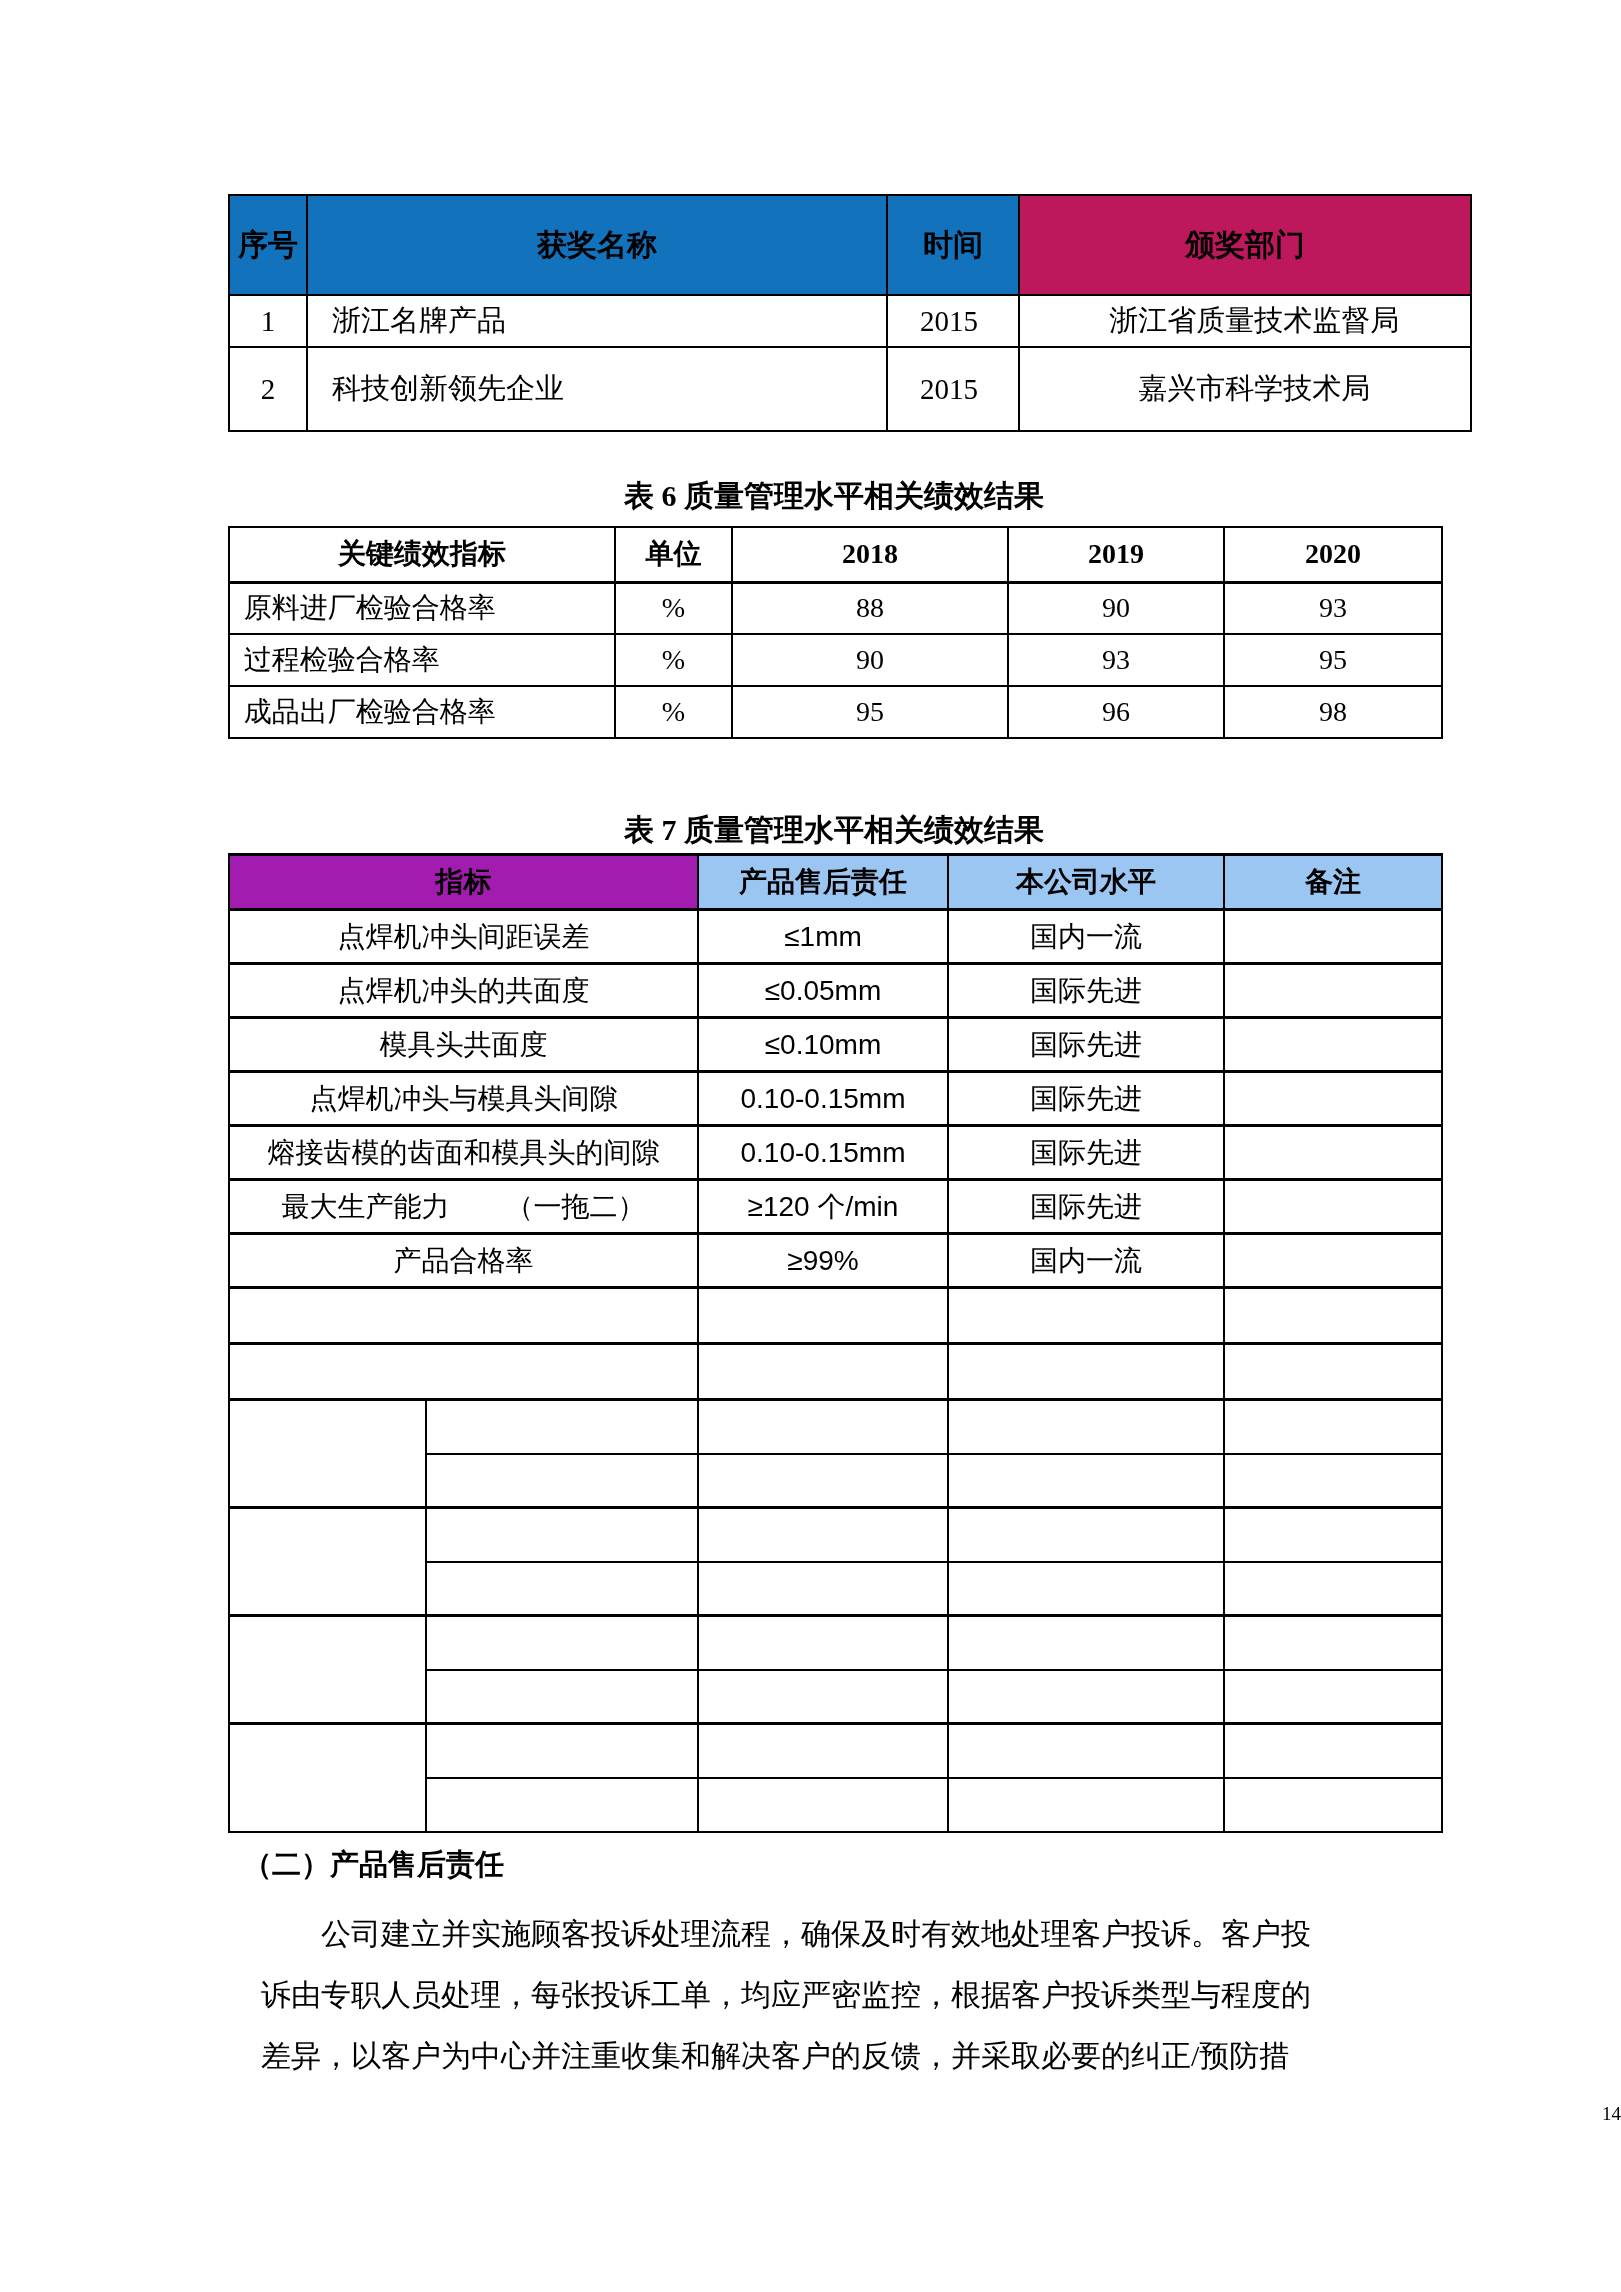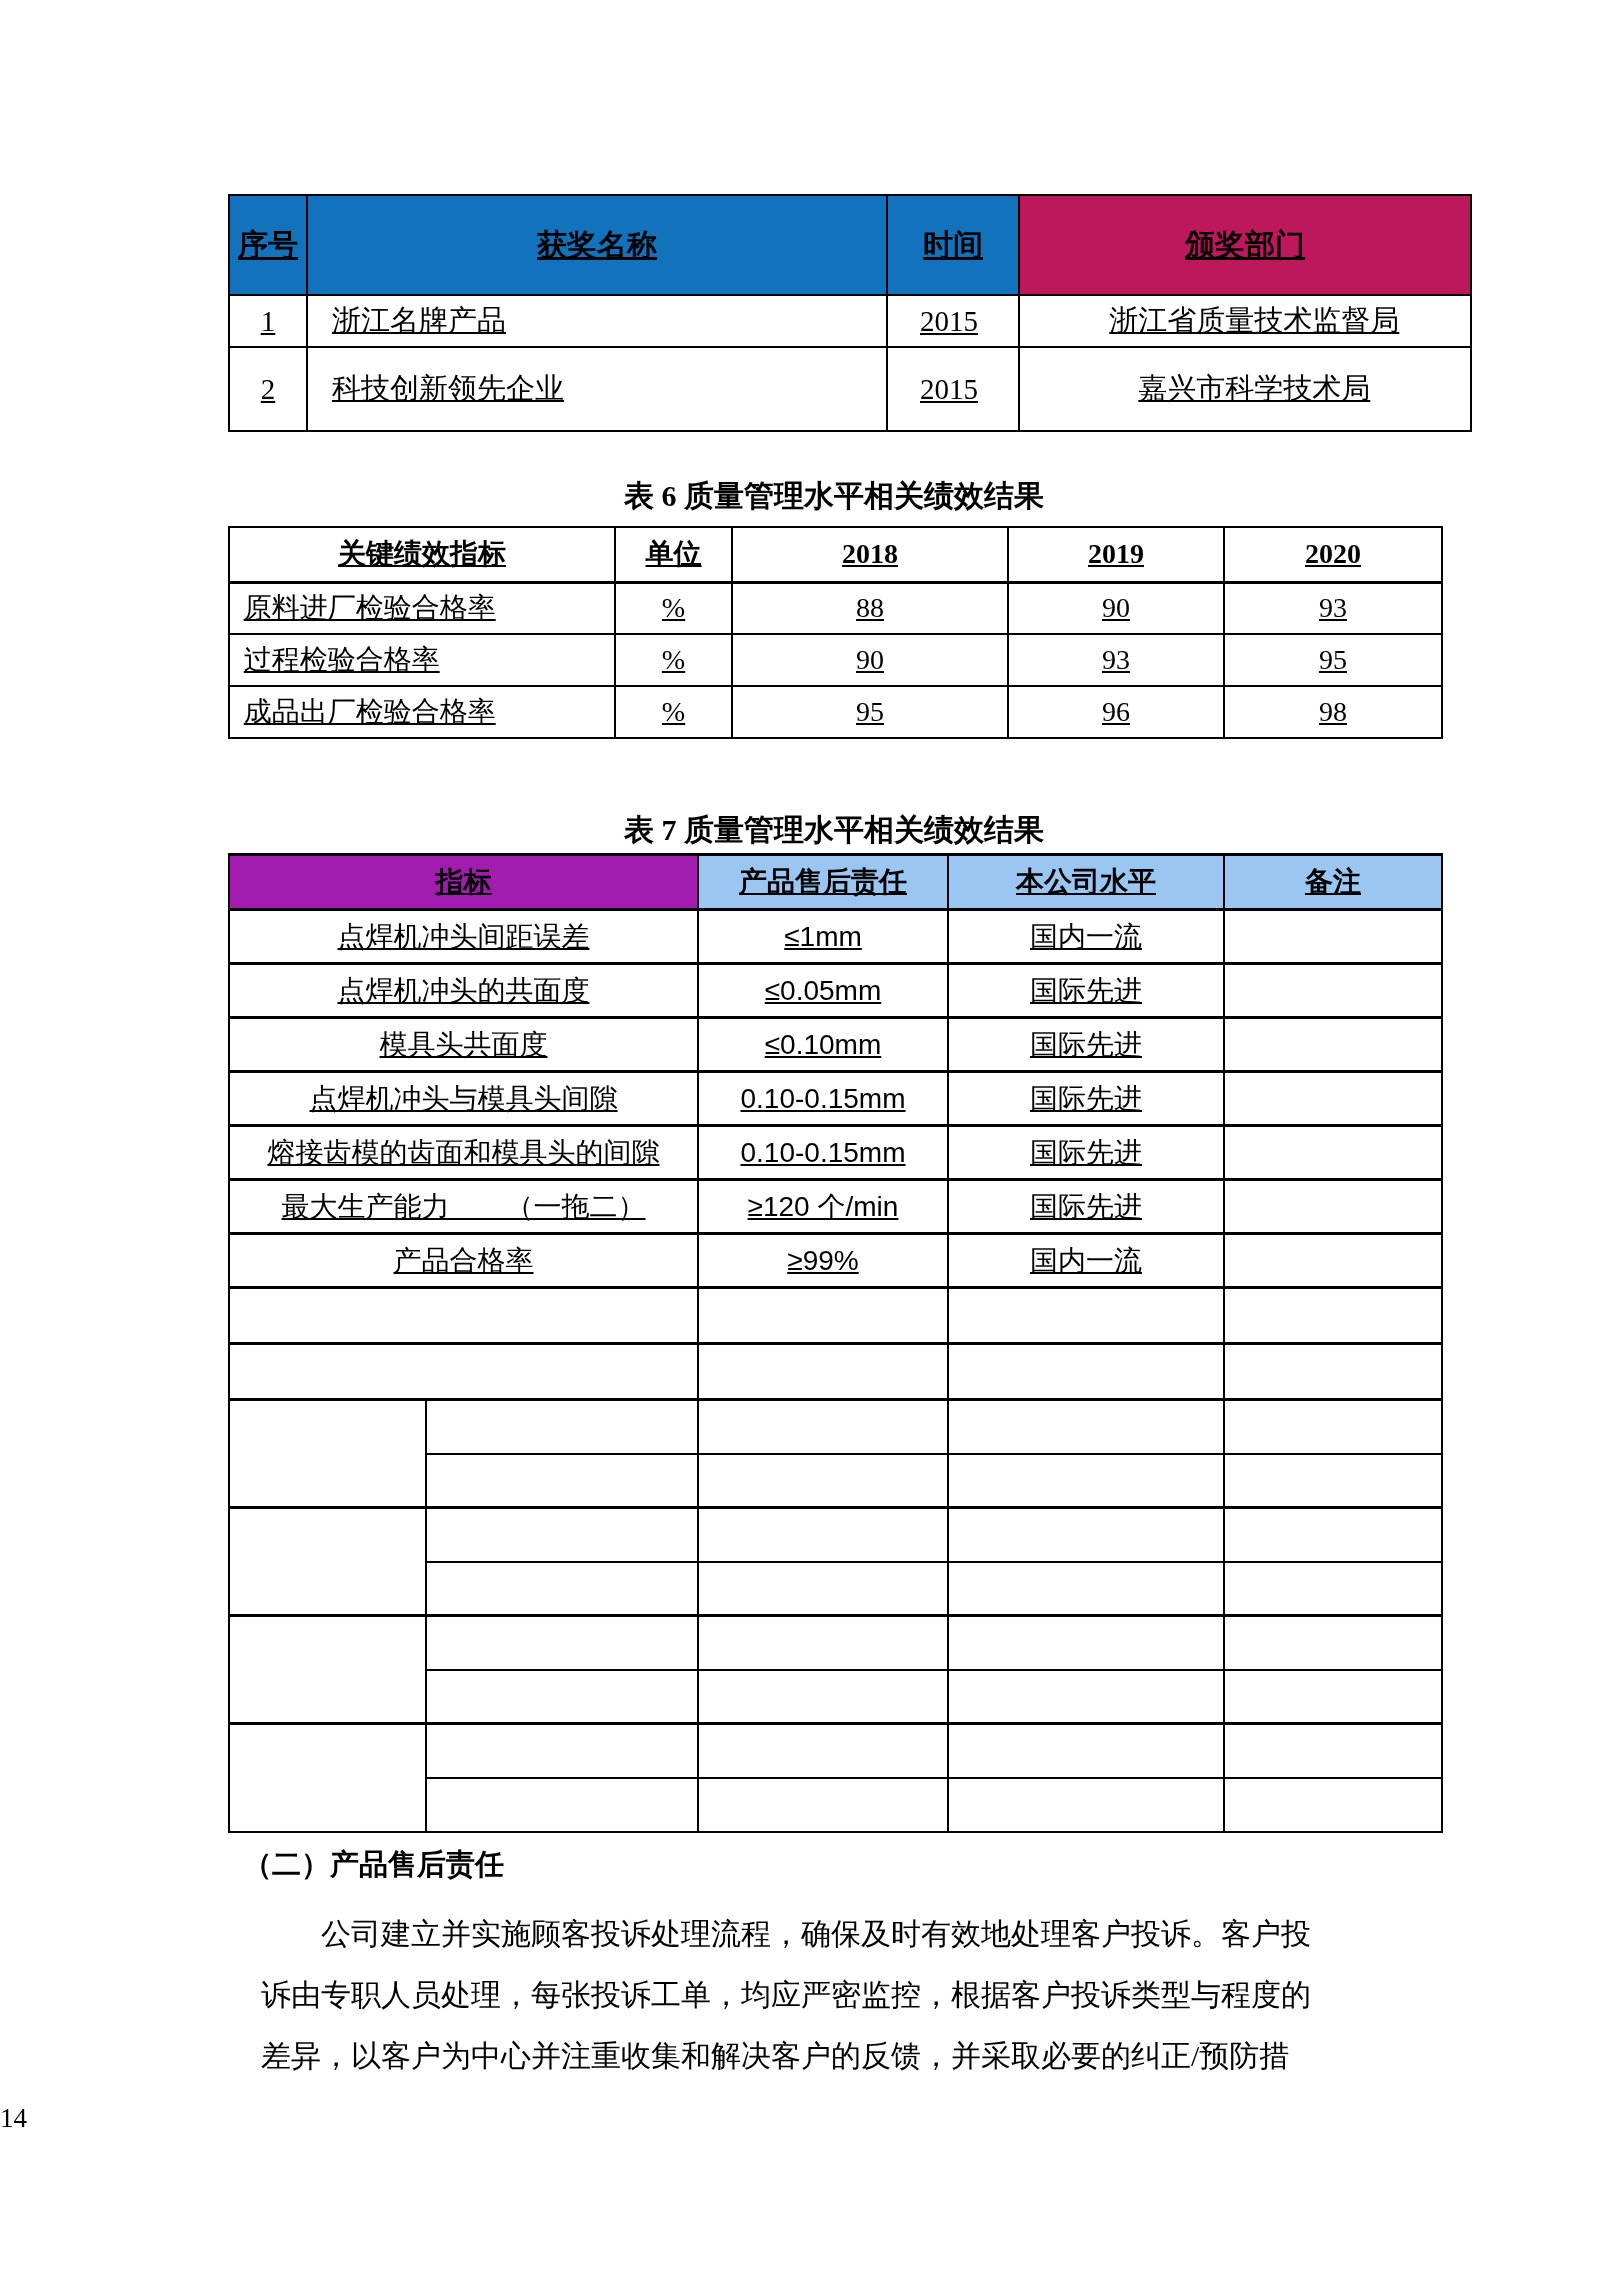--- a/index.html
+++ b/index.html
@@ -1,21 +1,21 @@
 <!DOCTYPE html>
 <html><head>
 <meta charset="utf-8">
 <style>
   html,body{margin:0;padding:0;background:#888;}
   .page{
     position:relative;width:1621px;height:2293px;background:#ffffff;
     font-family:"Liberation Serif","DejaVu Serif",serif;color:#000;
     overflow:hidden;
   }
-  table{border-collapse:collapse;table-layout:fixed;position:absolute;text-decoration:underline;}
+  table{border-collapse:collapse;table-layout:fixed;position:absolute;}
   td,th{vertical-align:middle;overflow:hidden;}
 
   
   .t1{left:228px;top:194px;width:1243px;border:2.9px solid #000;}
   .t1 th,.t1 td{border:2px solid #000;font-size:29px;}
   .t1 th{background:#1272BC;font-weight:bold;font-size:30px;text-align:center;
          border-bottom:2.9px solid #000;line-height:1.55;}
   .t1 tr.hd{height:100px;}
   .t1 tr.r1{height:52px;}
   .t1 tr.r2{height:84px;}
@@ -50,22 +50,22 @@
   .t7 tr.er{height:56px;}
   .t7 td.c-val{font-family:"Liberation Sans","DejaVu Sans",sans-serif;font-size:28px;}
   .t7 tr.sub>td{border-top-width:2px;}
 
   
   .sec-heading{position:absolute;left:243px;top:1845px;font-size:29px;font-weight:bold;}
   .para{position:absolute;left:228px;top:1903px;width:1212px;
         font-size:30px;line-height:61px;}
   .para .ln{white-space:nowrap;margin-left:33px;}
   .para .ln.first{text-indent:2em;}
-  .page-num{position:absolute;left:0;top:2103px;width:1621px;text-align:left;
-            font-size:27px;}
+  .page-num{position:absolute;left:0;top:2103px;width:1621px;text-align:right;
+            font-size:19px;}
 </style>
 </head>
 <body>
 
 <div class="page">
 
   <table class="t1">
     <colgroup>
         <col style="width:78px">
         <col style="width:580px">

